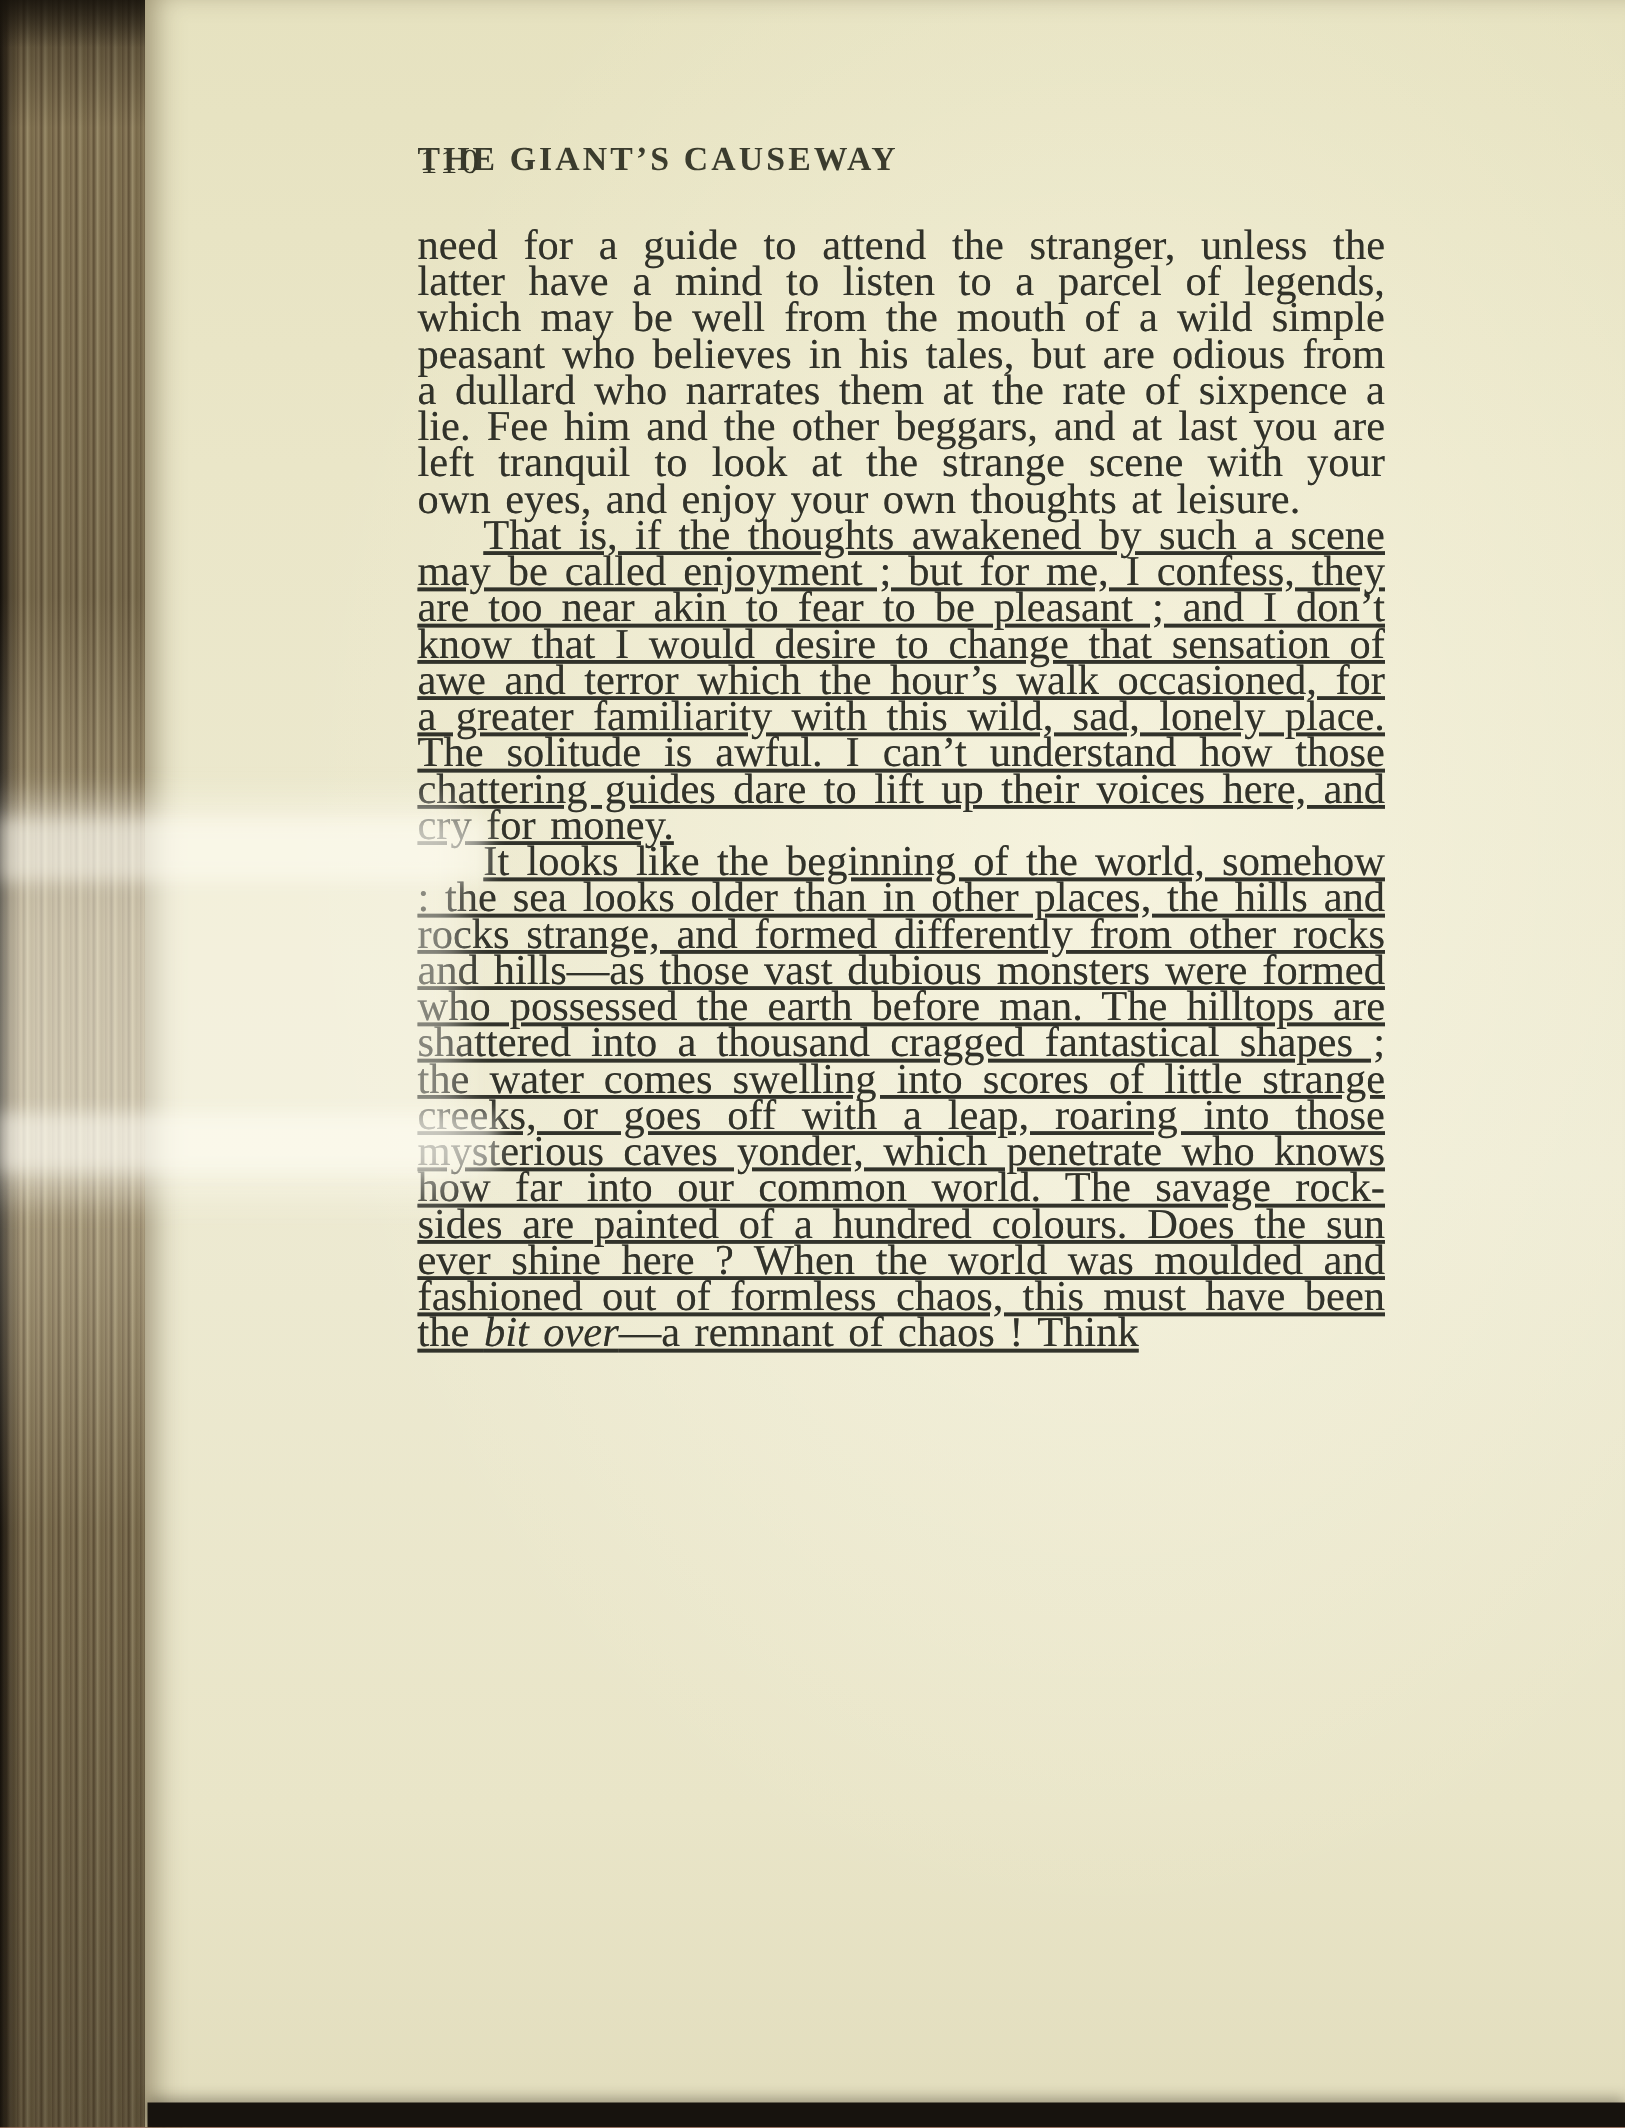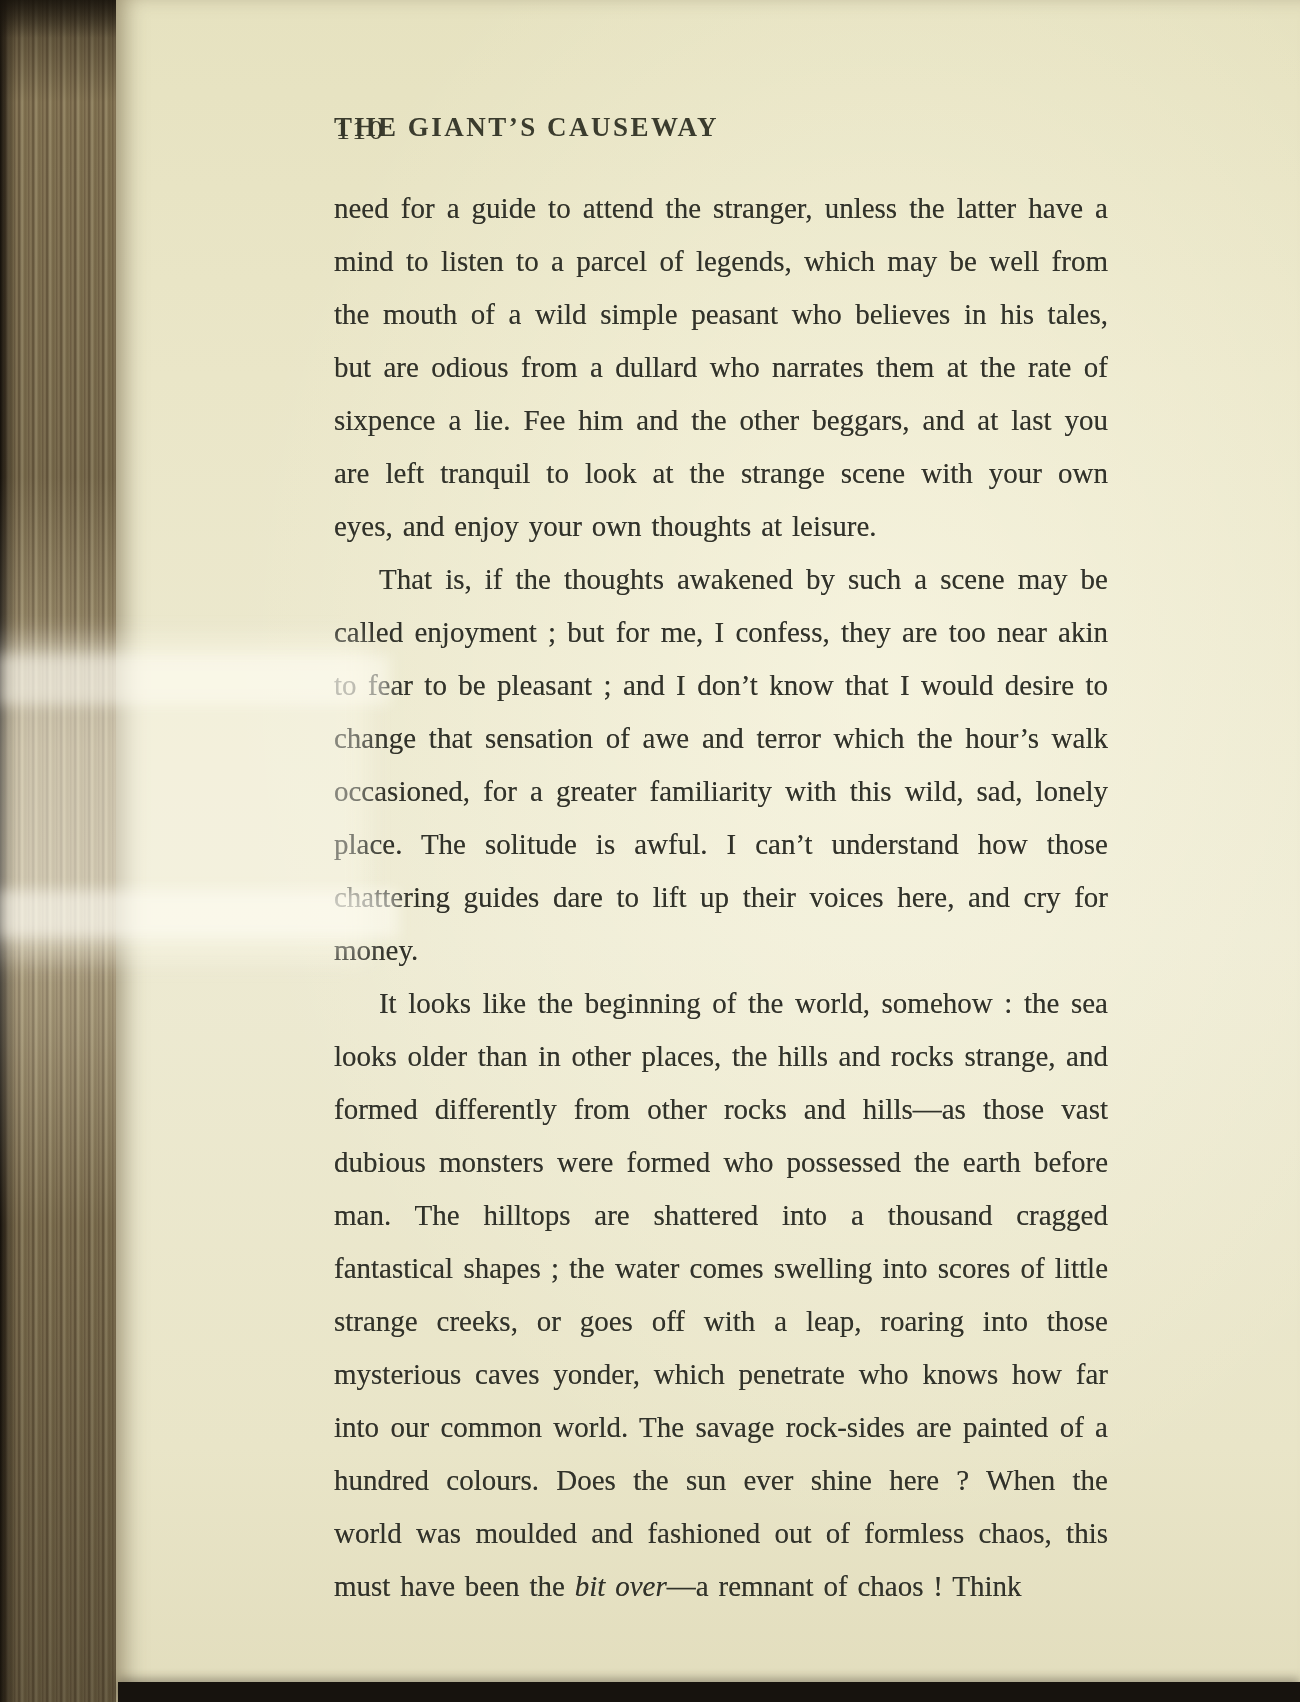--- a/index.html
+++ b/index.html
@@ -67,29 +67,29 @@
     text-align: left;
     font-size: 27px;
     font-weight: 700;
     letter-spacing: 2.5px;
     color: #3b3c2e;
   }
 
   
   .body-text {
     margin: 26px 192px 0 218px;
-    font-size: 29px;
-    line-height: 53px;
+    font-size: 34px;
+    line-height: 29px;
     color: #31322a;
     text-align: justify;
     word-spacing: 0.09em;
     text-shadow: 0 0 0.5px rgba(49,50,42,0.55);
   }
   .body-text p { margin: 0; }
-  .body-text p.indented { text-indent: 1.55em; }
+  .body-text p.indented { text-indent: 1.55em; text-decoration: underline; }
   .body-text em { font-style: italic; }
 
   
   .artifact { position: absolute; pointer-events: none; }
   .band1 {
     left: 0; top: 638px;
     width: 368px; height: 322px;
     background: rgba(252,250,238,0.42);
     filter: blur(12px);
   }

